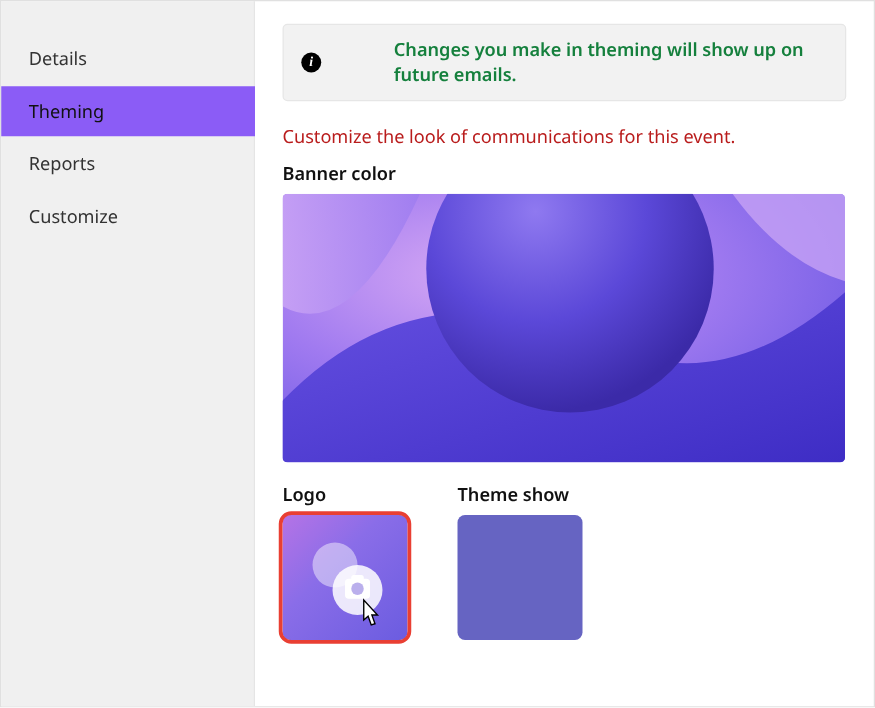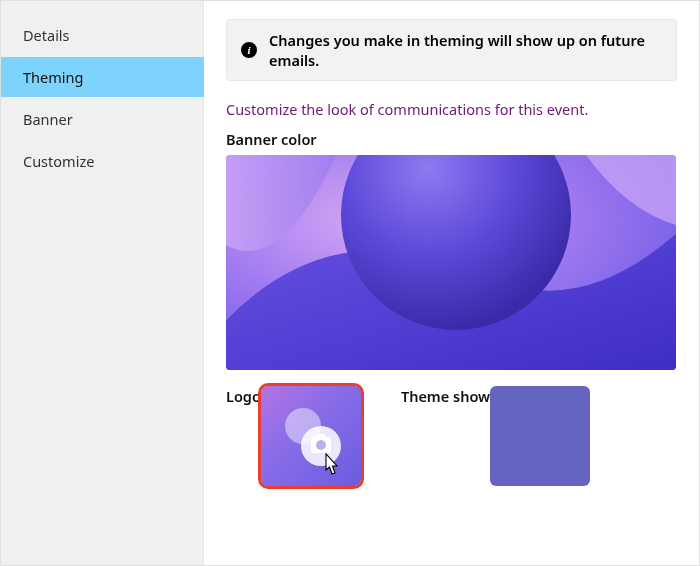--- a/index.html
+++ b/index.html
@@ -15,33 +15,33 @@
     .app {
       display: flex;
       width: 100%;
       height: 100%;
       border: 1px solid #e0e0e0;
     }
     .sidebar {
       width: 203px;
       background: #f0f0f0;
       border-right: 1px solid #e5e5e5;
-      padding-top: 12px;
+      padding-top: 24px;
       flex-shrink: 0;
     }
     .sidebar-item {
       padding: 10px 12px 10px 22px;
       font-size: 14.5px;
       color: #333;
       cursor: pointer;
       margin: 2px 6px 2px 0;
       border-radius: 0 4px 4px 0;
     }
     .sidebar-item.active {
-      background: #7dd3fc;
+      background: #8b5cf6;
       color: #111;
       font-weight: 400;
       margin-right: -1px;
       border-radius: 0;
     }
     .main {
       flex: 1;
       padding: 18px 22px 18px 22px;
       overflow: hidden;
     }
@@ -62,32 +62,32 @@
       color: #fff;
       font-size: 11px;
       font-weight: 700;
       display: flex;
       align-items: center;
       justify-content: center;
       font-family: Georgia, serif;
       font-style: italic;
       flex-shrink: 0;
     }
-    .info-text { font-size: 14.5px; color: #000000; font-weight: 600; }
-    .desc { font-size: 14.5px; color: #701a75; margin-bottom: 10px; }
+    .info-text { font-size: 14.5px; color: #15803d; font-weight: 600; margin-left: 46px; }
+    .desc { font-size: 14.5px; color: #b91c1c; margin-bottom: 10px; }
     .section-label { font-size: 14.5px; font-weight: 600; color: #111; margin-bottom: 6px; }
     .banner-image {
       width: 450px; height: 215px;
       border-radius: 4px;
       overflow: hidden;
       position: relative;
       cursor: pointer;
     }
     .row { display: flex; gap: 40px; margin-top: 16px; }
-    .tile-col { display: flex; flex-direction: row; }
+    .tile-col { display: flex; flex-direction: column; }
     .logo-tile {
       width: 100px; height: 100px;
       border-radius: 6px;
       position: relative;
       cursor: pointer;
       background: linear-gradient(135deg, #b573e6 0%, #8a6de8 40%, #6b5ce0 100%);
       overflow: visible;
     }
     .logo-highlight {
       position: absolute;
@@ -151,21 +151,21 @@
       cursor: pointer;
     }
   </style>
 </head>
 <body>
 
 <div class="app">
   <nav class="sidebar">
     <div class="sidebar-item">Details</div>
     <div class="sidebar-item active">Theming</div>
-    <div class="sidebar-item">Banner</div>
+    <div class="sidebar-item">Reports</div>
     <div class="sidebar-item">Customize</div>
   </nav>
 
   <main class="main">
     <div class="info-banner">
       <div class="info-icon">i</div>
       <div class="info-text">Changes you make in theming will show up on future emails.</div>
     </div>
 
     <div class="desc">Customize the look of communications for this event.</div>

